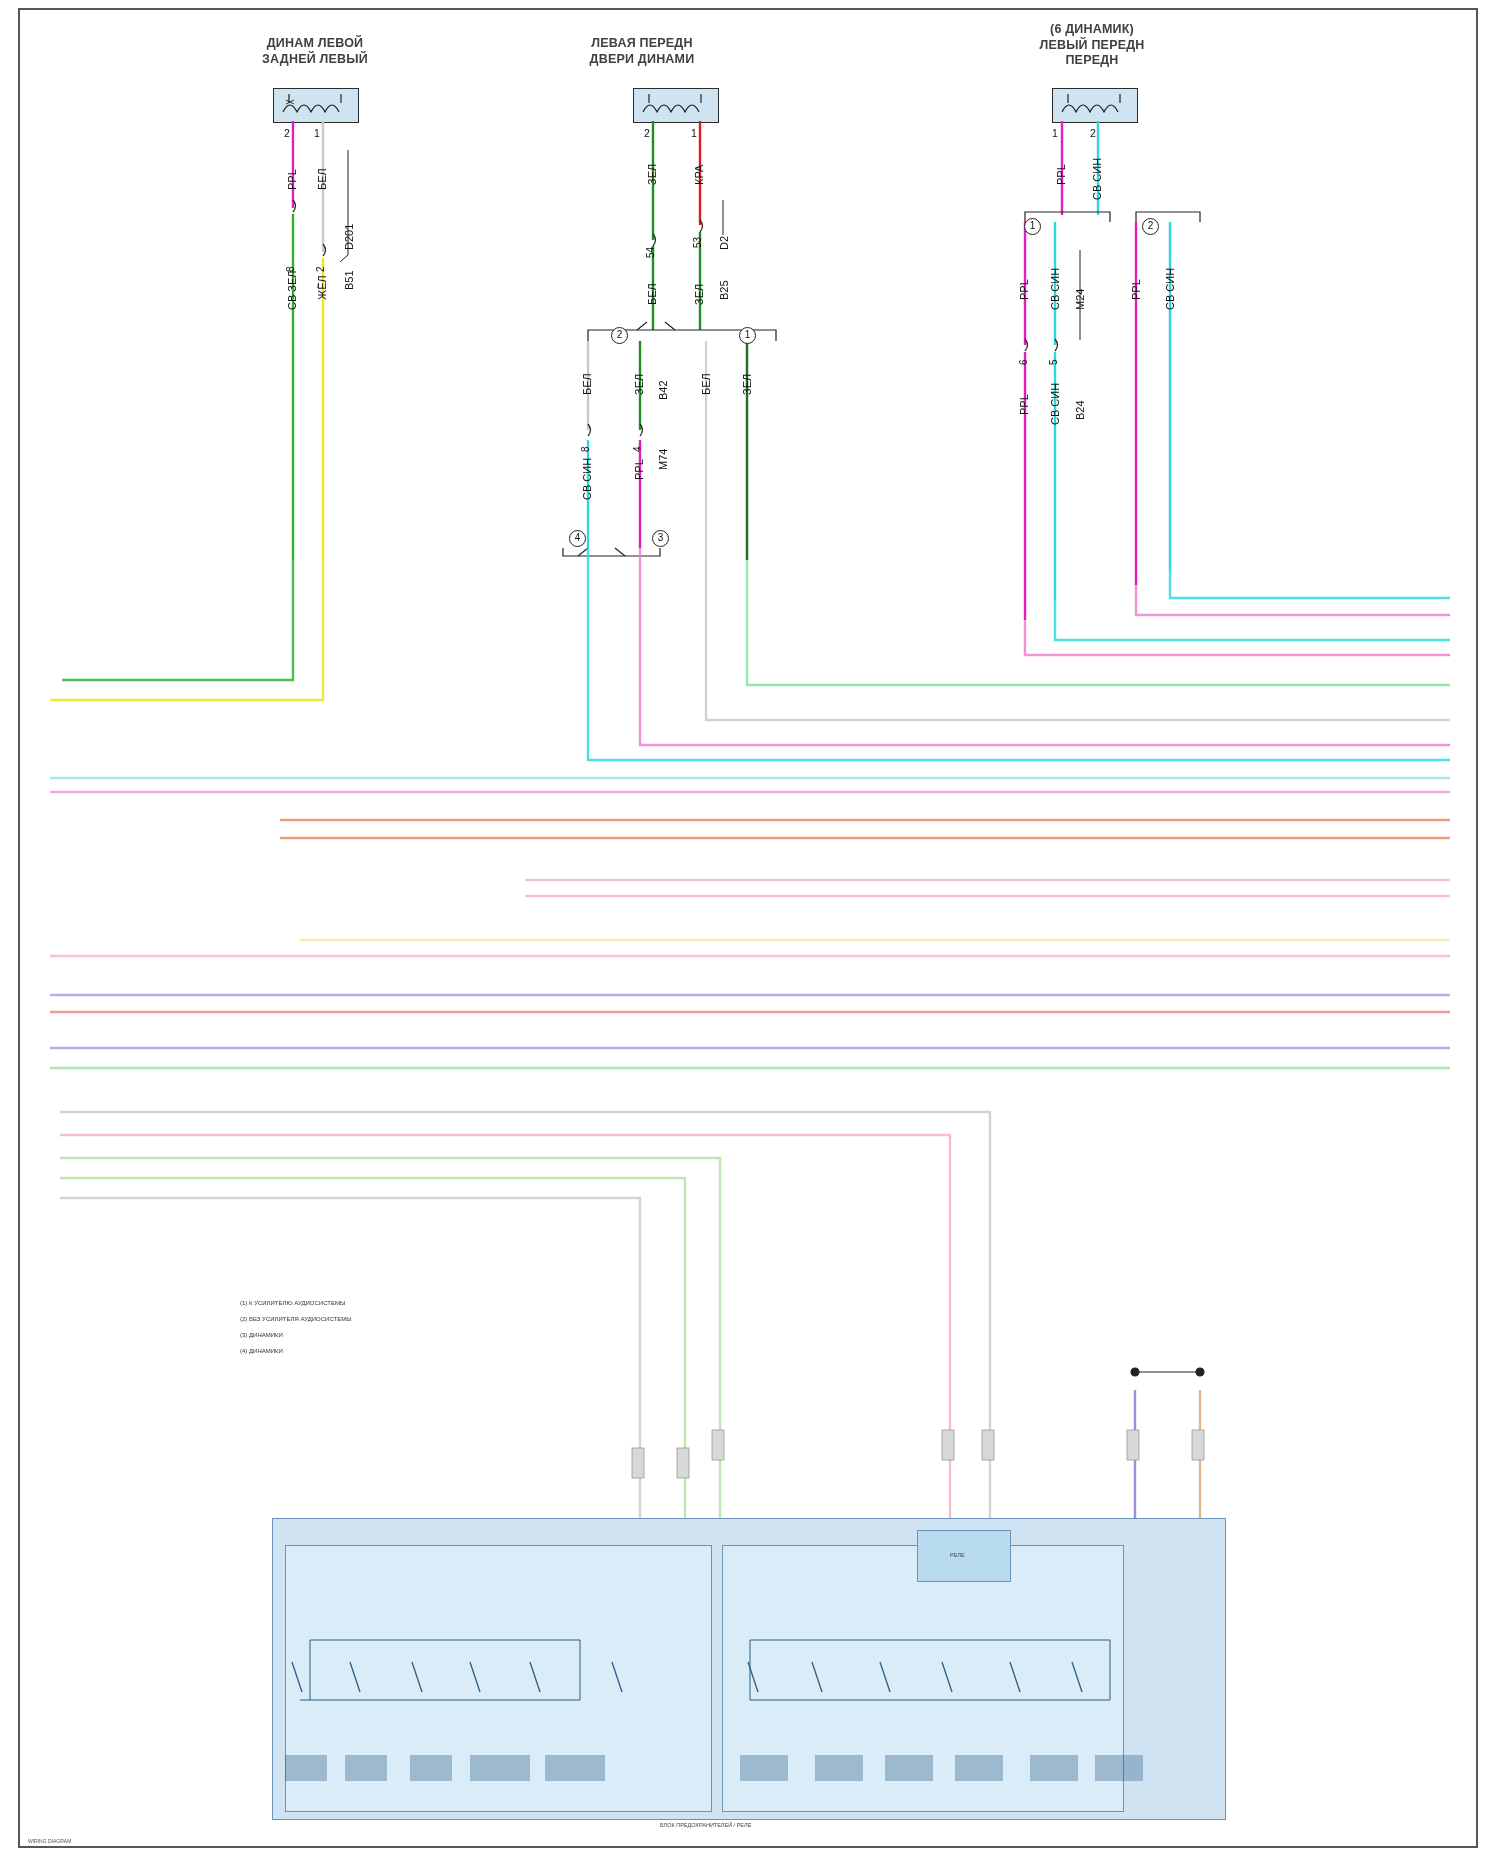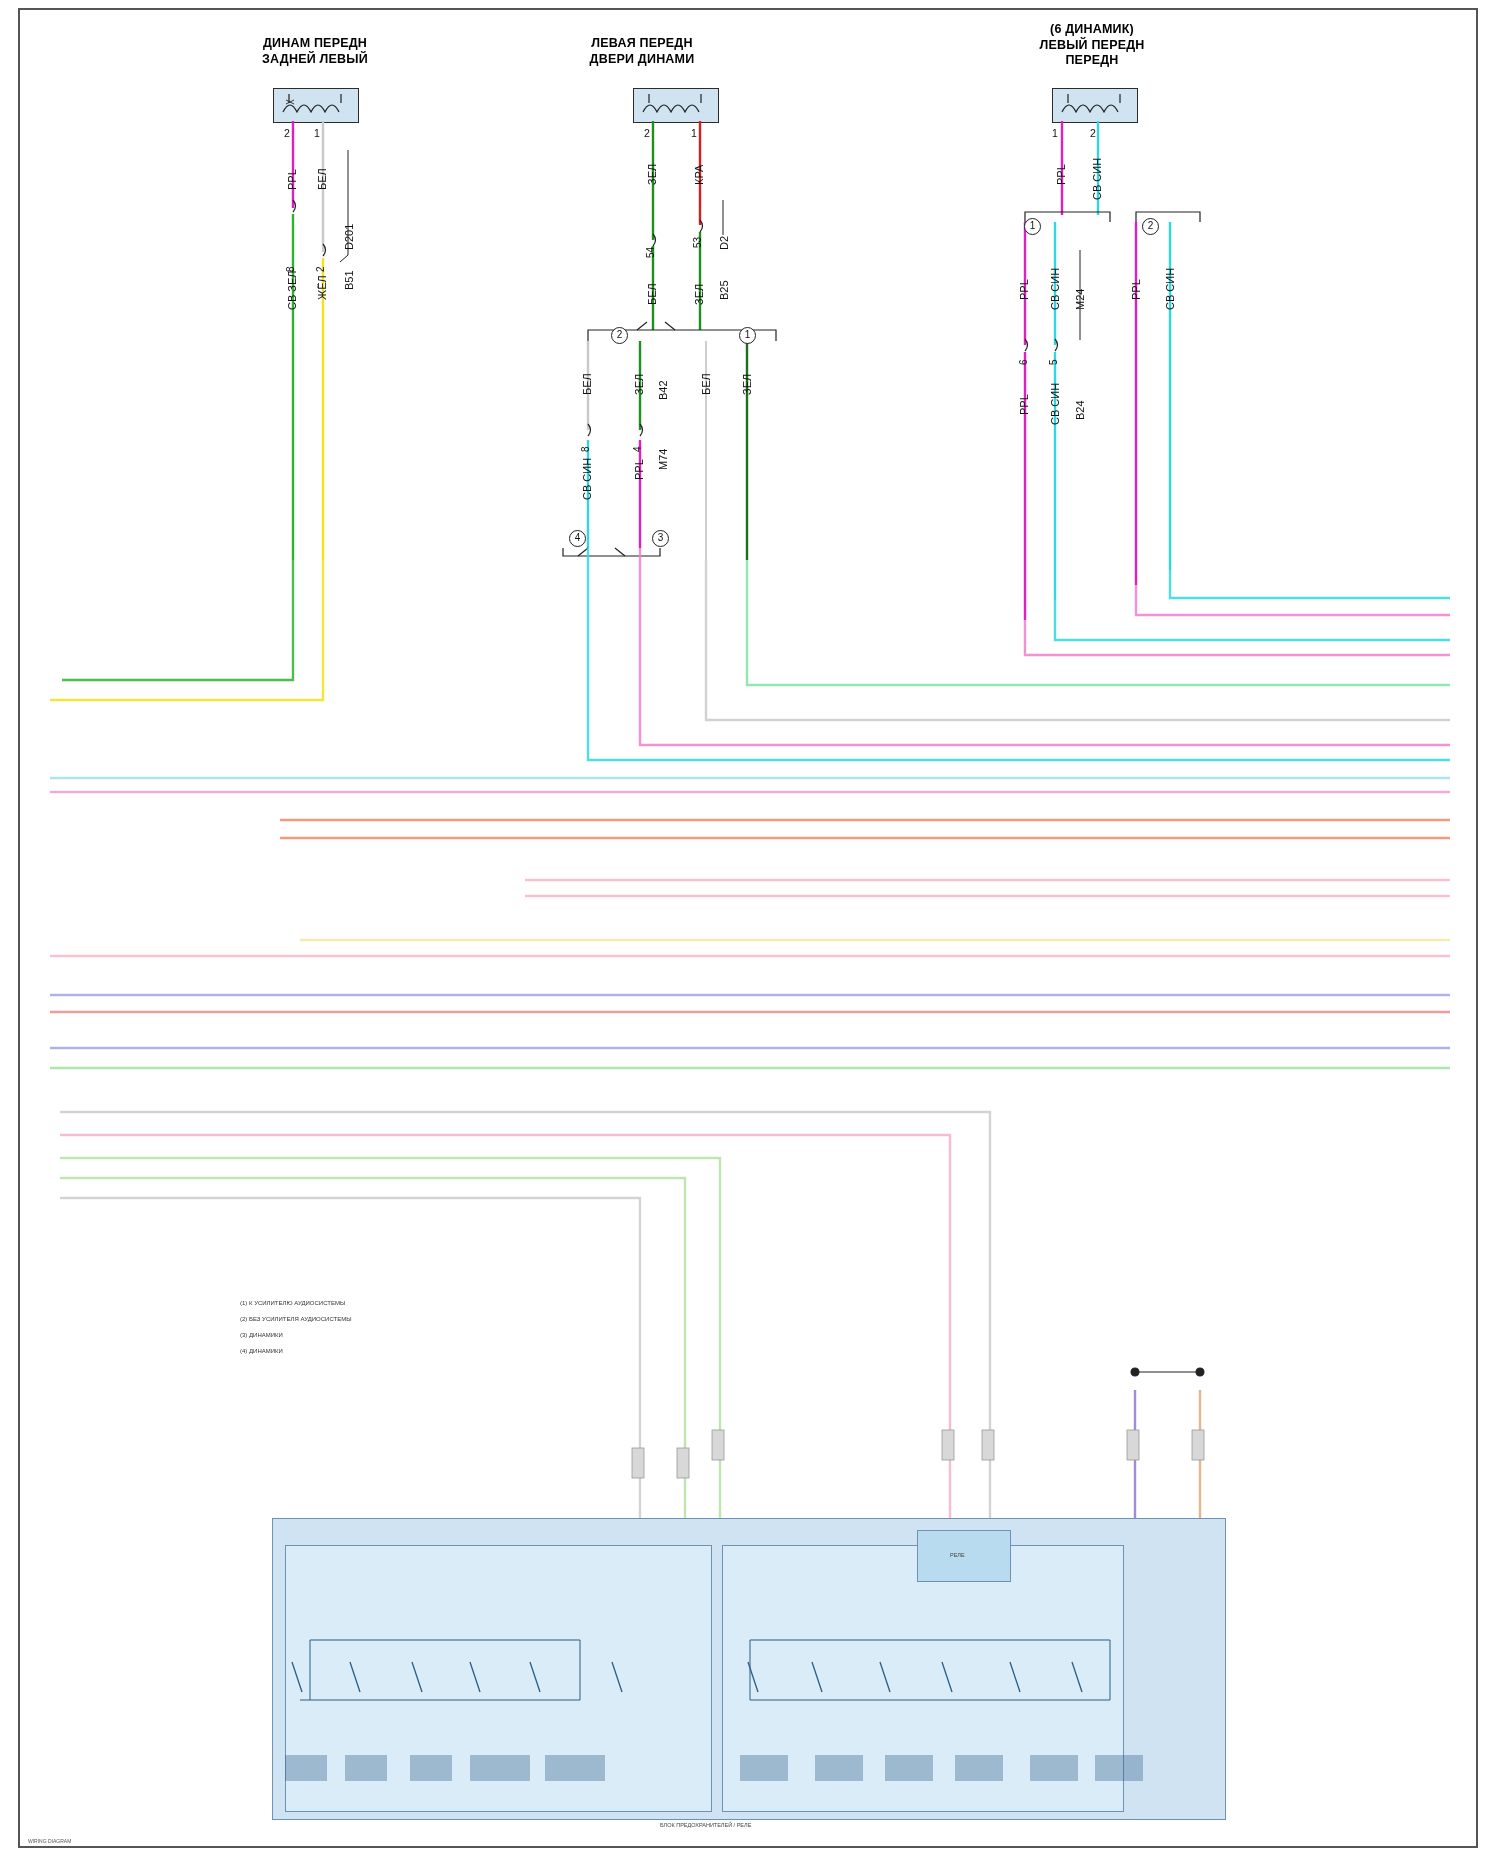--- a/index.html
+++ b/index.html
@@ -1,37 +1,37 @@
 <!DOCTYPE html>
 <html><head>
 <meta charset="utf-8">
 <style>
   html,body{margin:0;padding:0;background:#ffffff;}
   body{width:1500px;height:1861px;position:relative;font-family:"Liberation Sans",sans-serif;overflow:hidden;}
   #sheet{position:absolute;left:0;top:0;width:1500px;height:1861px;background:#fff;}
   .frame{position:absolute;left:18px;top:8px;width:1460px;height:1840px;border:2px solid #555;box-sizing:border-box;}
-  .hdr{position:absolute;text-align:center;font-size:12.5px;font-weight:bold;color:#000000;line-height:1.25;letter-spacing:.2px;}
+  .hdr{position:absolute;text-align:center;font-size:12.5px;font-weight:bold;color:#404040;line-height:1.25;letter-spacing:.2px;}
   .spk{position:absolute;border:1.4px solid #2b2b2b;background:#cfe3f0;}
   .vlabel{position:absolute;font-size:11px;color:#111;white-space:nowrap;transform-origin:left top;transform:rotate(-90deg);}
   .num{position:absolute;font-size:10.5px;color:#111;}
   .circnum{position:absolute;width:15px;height:15px;border:1.2px solid #222;border-radius:50%;font-size:10px;line-height:14px;text-align:center;color:#111;background:#fff;}
   .tiny2{position:absolute;font-size:5.5px;color:#444;white-space:nowrap;}
   .box{position:absolute;border:1px solid #6c93b5;background:#cfe3f3;}
   .legend{position:absolute;font-size:6px;color:#333;white-space:nowrap;}
   .foot{position:absolute;font-size:5px;color:#555;}
   svg{position:absolute;left:0;top:0;overflow:visible;}
 </style>
 </head>
 <body>
 
 <div id="sheet">
   <div class="frame"></div>
 
   <div class="hdr" style="left:235px;top:36px;width:160px;">
-    <div>ДИНАМ ПЕРЕДН</div>
+    <div>ДИНАМ ЛЕВОЙ</div>
     <div>ЗАДНЕЙ ЛЕВЫЙ</div>
   </div>
   <div class="hdr" style="left:562px;top:36px;width:160px;">
     <div>ЛЕВАЯ ПЕРЕДН</div>
     <div>ДВЕРИ ДИНАМИ</div>
   </div>
   <div class="hdr" style="left:1012px;top:22px;width:160px;">
     <div>(6 ДИНАМИК)</div>
     <div>ЛЕВЫЙ ПЕРЕДН</div>
     <div>ПЕРЕДН</div>

